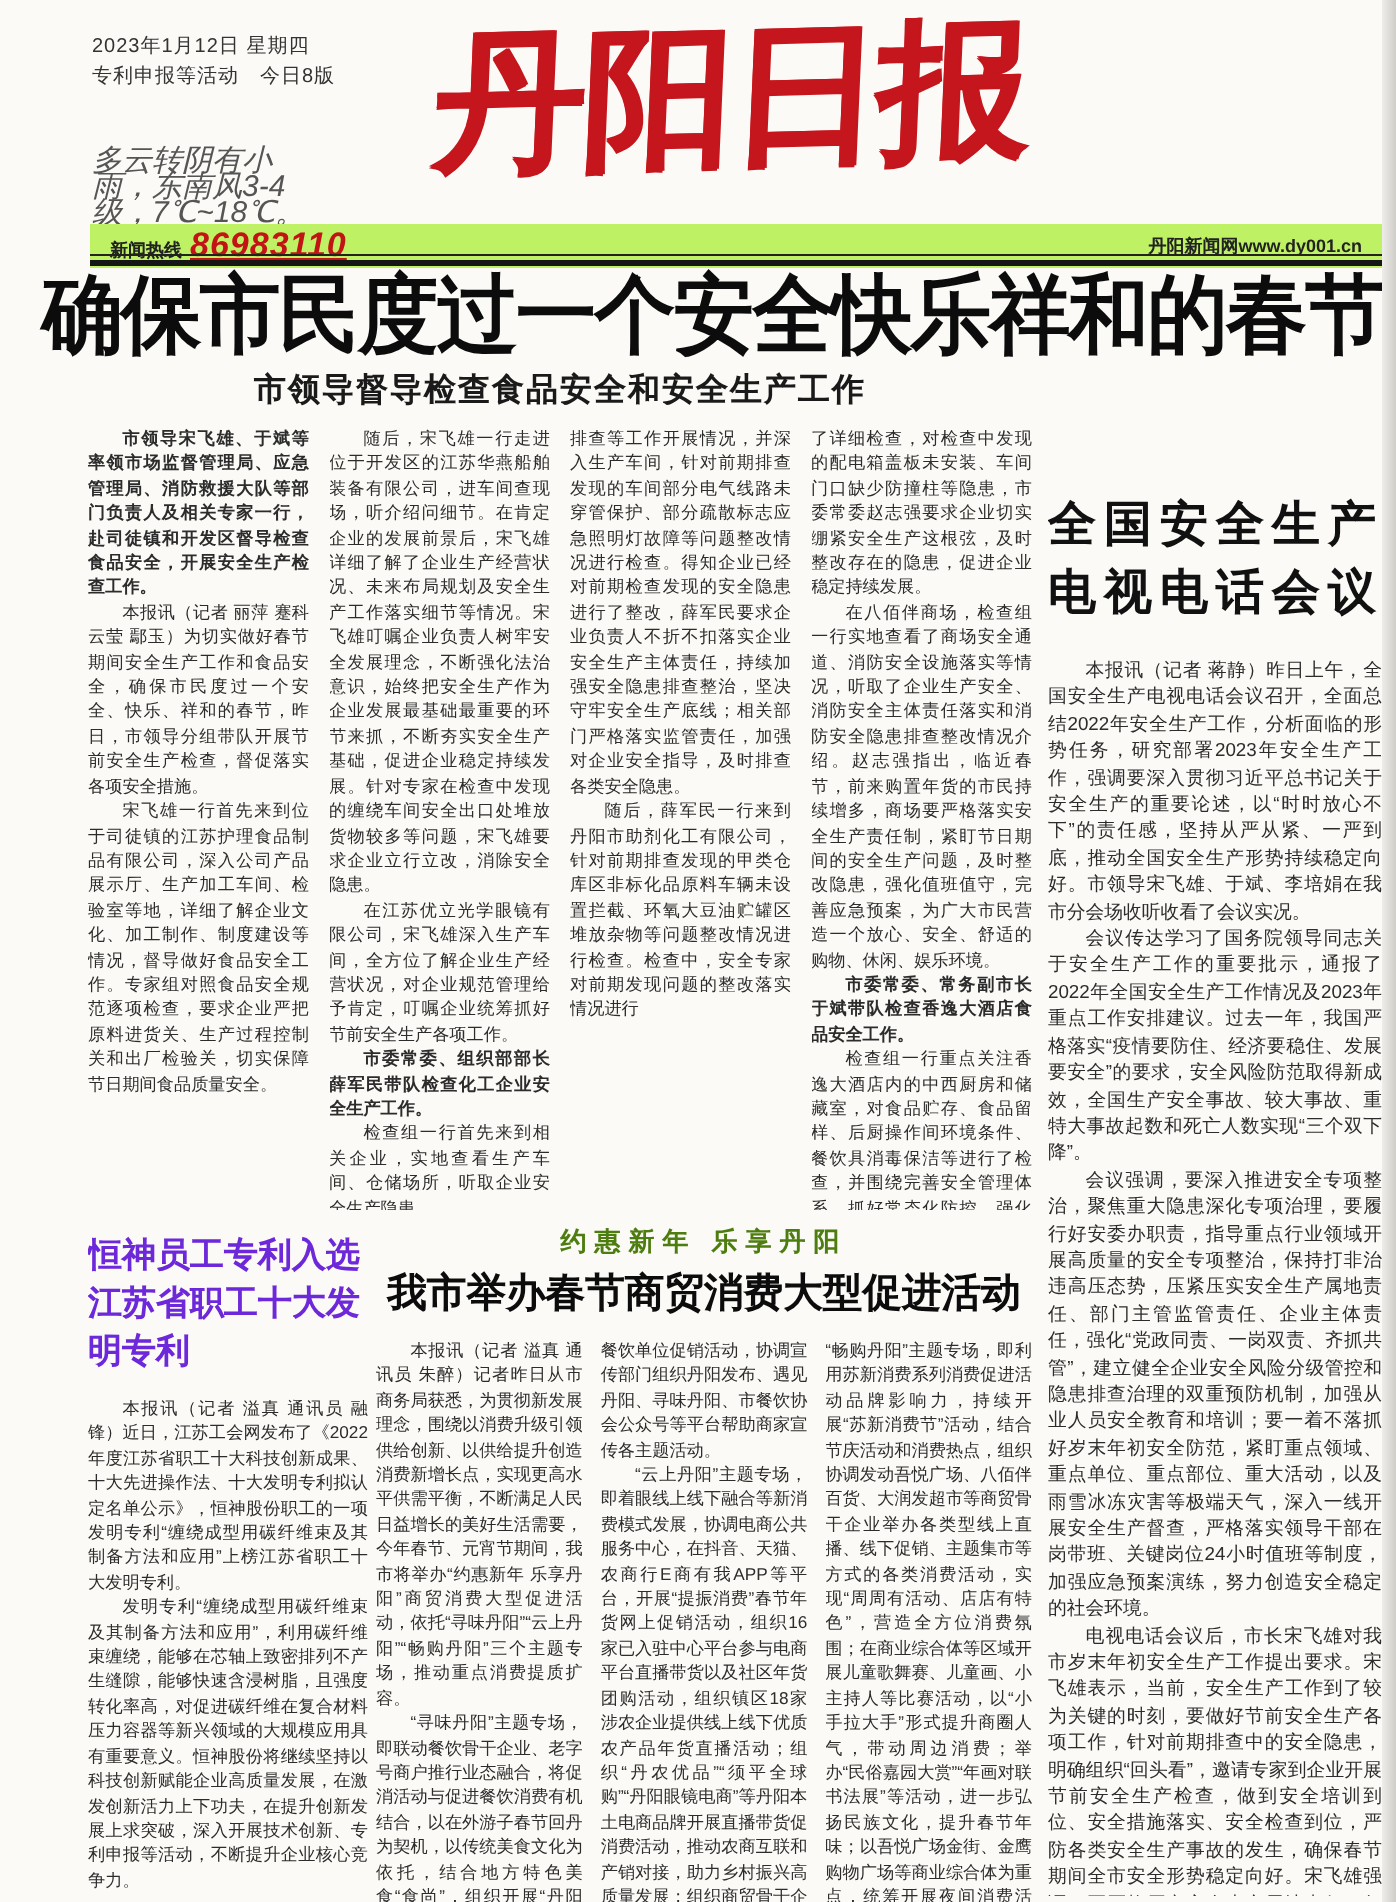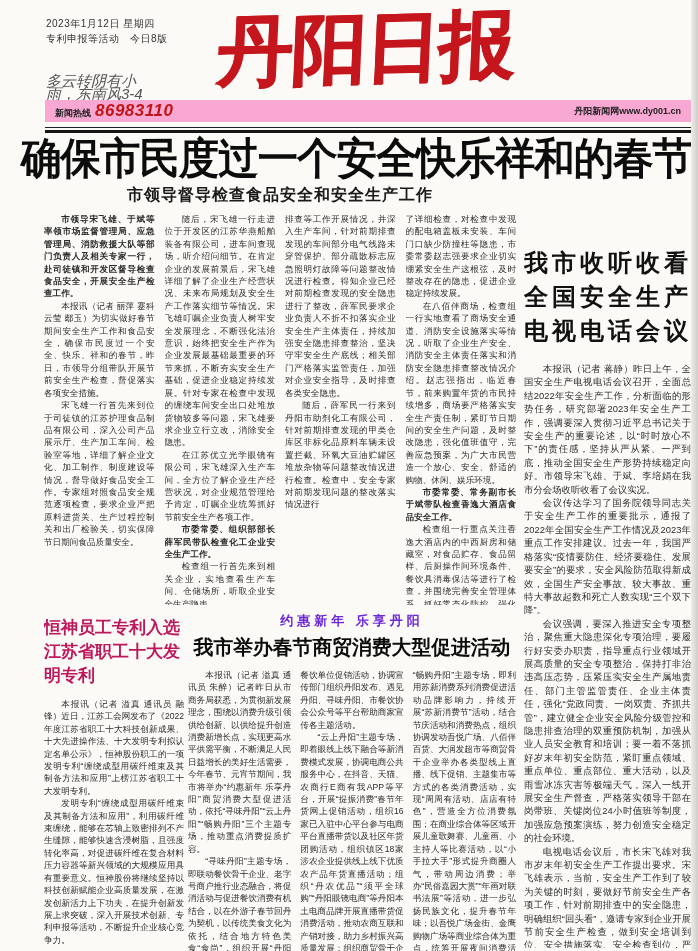--- a/index.html
+++ b/index.html
@@ -13,27 +13,27 @@
   .date-line{font-size:10px;line-height:15px;color:#333;letter-spacing:.5px;}
   .weather{margin-top:28px;width:112px;font-size:15px;line-height:13px;color:#555;font-style:italic;}
   .masthead{
     position:absolute;left:200px;top:2px;width:330px;text-align:center;
     font-family:"DejaVu Serif",serif;font-weight:bold;
     font-size:76px;line-height:92px;color:#c5161d;
     transform:rotate(-1.5deg) skewX(-4deg);letter-spacing:-2px;white-space:nowrap;
     text-shadow:1px 0 #c5161d,0 1px #c5161d;
   }
   .infobar{
-    position:absolute;left:45px;top:100px;width:646px;height:22px;
-    background:#f9a8d4;display:flex;align-items:center;justify-content:space-between;
+    position:absolute;left:45px;top:112px;width:646px;height:22px;
+    background:#bef264;display:flex;align-items:center;justify-content:space-between;
     padding:0 10px;box-sizing:border-box;font-size:9px;color:#222;
   }
   .hotline{display:flex;align-items:baseline;gap:4px;}
   .hotline-label{font-weight:bold;}
-  .hotline-number{font-size:17px;font-weight:900;font-style:italic;color:#c21414;letter-spacing:.5px;}
+  .hotline-number{font-size:17px;font-weight:900;font-style:italic;color:#c21414;letter-spacing:.5px;text-decoration:underline;}
   .website{font-weight:bold;}
   .pubinfo{display:flex;gap:14px;}
   .rule-thin{position:absolute;left:45px;top:127px;width:646px;height:0;border-top:1.5px solid #222;}
   .rule-thick{position:absolute;left:45px;top:130px;width:646px;height:0;border-top:3px solid #161616;}
   
   .lead-headline{
     position:absolute;left:0;top:133px;width:698px;margin:0;text-align:center;
     font-size:43px;line-height:50px;font-weight:900;color:#0c0c0c;
     transform:scaleX(0.94);white-space:nowrap;letter-spacing:-1px;
   }
@@ -52,24 +52,24 @@
   .para.noindent{text-indent:0;}
   
   .sidebar{position:absolute;left:524px;top:246px;width:167px;height:702px;overflow:hidden;}
   .sidebar-title{margin:0 0 14px 0;}
   .sidebar-title div{
     font-size:24px;line-height:34px;font-weight:800;color:#111;letter-spacing:4px;white-space:nowrap;
   }
   .sidebar-body{font-size:9.4px;line-height:13.4px;}
   
   .patent{position:absolute;left:44px;top:616px;width:140px;height:332px;overflow:hidden;}
-  .patent-title{margin:0 0 10px 0;font-size:17px;line-height:24px;font-weight:800;color:#be185d;}
+  .patent-title{margin:0 0 10px 0;font-size:17px;line-height:24px;font-weight:800;color:#6d28d9;}
   
   .promo{position:absolute;left:188px;top:612px;width:328px;height:339px;overflow:hidden;}
-  .promo-kicker{text-align:center;font-size:13px;font-weight:700;letter-spacing:4px;color:#6d28d9;margin:0 0 4px 0;}
+  .promo-kicker{text-align:center;font-size:13px;font-weight:700;letter-spacing:4px;color:#4d7c0f;margin:0 0 4px 0;}
   .promo-headline{
     margin:0;text-align:center;font-size:20px;line-height:26px;font-weight:900;color:#0c0c0c;
     transform:scaleX(0.99);white-space:nowrap;letter-spacing:0;
   }
   .promo-cols{display:flex;gap:9px;margin-top:9px;height:292px;overflow:hidden;}
   .promo-col{flex:1 1 0;overflow:hidden;}
   
   .edge-strip{position:absolute;right:0;top:0;width:7px;height:100%;
     background:linear-gradient(to right,#efede9,#cfcdc8);}
 </style>
@@ -117,21 +117,20 @@
     <div class="lead-col bodytext">
         <p class="para noindent">了详细检查，对检查中发现的配电箱盖板未安装、车间门口缺少防撞柱等隐患，市委常委赵志强要求企业切实绷紧安全生产这根弦，及时整改存在的隐患，促进企业稳定持续发展。</p>
         <p class="para">在八佰伴商场，检查组一行实地查看了商场安全通道、消防安全设施落实等情况，听取了企业生产安全、消防安全主体责任落实和消防安全隐患排查整改情况介绍。赵志强指出，临近春节，前来购置年货的市民持续增多，商场要严格落实安全生产责任制，紧盯节日期间的安全生产问题，及时整改隐患，强化值班值守，完善应急预案，为广大市民营造一个放心、安全、舒适的购物、休闲、娱乐环境。</p>
         <p class="para bold">市委常委、常务副市长于斌带队检查香逸大酒店食品安全工作。</p>
         <p class="para">检查组一行重点关注香逸大酒店内的中西厨房和储藏室，对食品贮存、食品留样、后厨操作间环境条件、餐饮具消毒保洁等进行了检查，并围绕完善安全管理体系，抓好常态化防控，强化应急处置，加强宣传和培训等重点工作对照检查。检查中，检查组专家对液化气器具位置不规范、分类调味品未标明分装时间等情况提出了整改要求。</p>
       </div>
   </div>
 
   <aside class="sidebar">
     <h3 class="sidebar-title">
-      <div>我市收听收看</div>
       <div>全国安全生产</div>
       <div>电视电话会议</div>
     </h3>
     <div class="sidebar-body bodytext">
         <p class="para">本报讯（记者 蒋静）昨日上午，全国安全生产电视电话会议召开，全面总结2022年安全生产工作，分析面临的形势任务，研究部署2023年安全生产工作，强调要深入贯彻习近平总书记关于安全生产的重要论述，以“时时放心不下”的责任感，坚持从严从紧、一严到底，推动全国安全生产形势持续稳定向好。市领导宋飞雄、于斌、李培娟在我市分会场收听收看了会议实况。</p>
         <p class="para">会议传达学习了国务院领导同志关于安全生产工作的重要批示，通报了2022年全国安全生产工作情况及2023年重点工作安排建议。过去一年，我国严格落实“疫情要防住、经济要稳住、发展要安全”的要求，安全风险防范取得新成效，全国生产安全事故、较大事故、重特大事故起数和死亡人数实现“三个双下降”。</p>
         <p class="para">会议强调，要深入推进安全专项整治，聚焦重大隐患深化专项治理，要履行好安委办职责，指导重点行业领域开展高质量的安全专项整治，保持打非治违高压态势，压紧压实安全生产属地责任、部门主管监管责任、企业主体责任，强化“党政同责、一岗双责、齐抓共管”，建立健全企业安全风险分级管控和隐患排查治理的双重预防机制，加强从业人员安全教育和培训；要一着不落抓好岁末年初安全防范，紧盯重点领域、重点单位、重点部位、重大活动，以及雨雪冰冻灾害等极端天气，深入一线开展安全生产督查，严格落实领导干部在岗带班、关键岗位24小时值班等制度，加强应急预案演练，努力创造安全稳定的社会环境。</p>
         <p class="para">电视电话会议后，市长宋飞雄对我市岁末年初安全生产工作提出要求。宋飞雄表示，当前，安全生产工作到了较为关键的时刻，要做好节前安全生产各项工作，针对前期排查中的安全隐患，明确组织“回头看”，邀请专家到企业开展节前安全生产检查，做到安全培训到位、安全措施落实、安全检查到位，严防各类安全生产事故的发生，确保春节期间全市安全形势稳定向好。宋飞雄强调，要严格压实安全生产属地责任、行业监管责任和企业主体责任，时刻绷紧安全生产这根弦不放松，做好假期前设备检查、断水断电等工作，完善相关应急预案，落实值班值守制度，完善年初复工复产前的各项准备，做到先教育再上岗，强化安全生产监管力度，确保各项措施落细落实，促进全市安全生产水平稳步提升。</p>
       </div>
   </aside>

